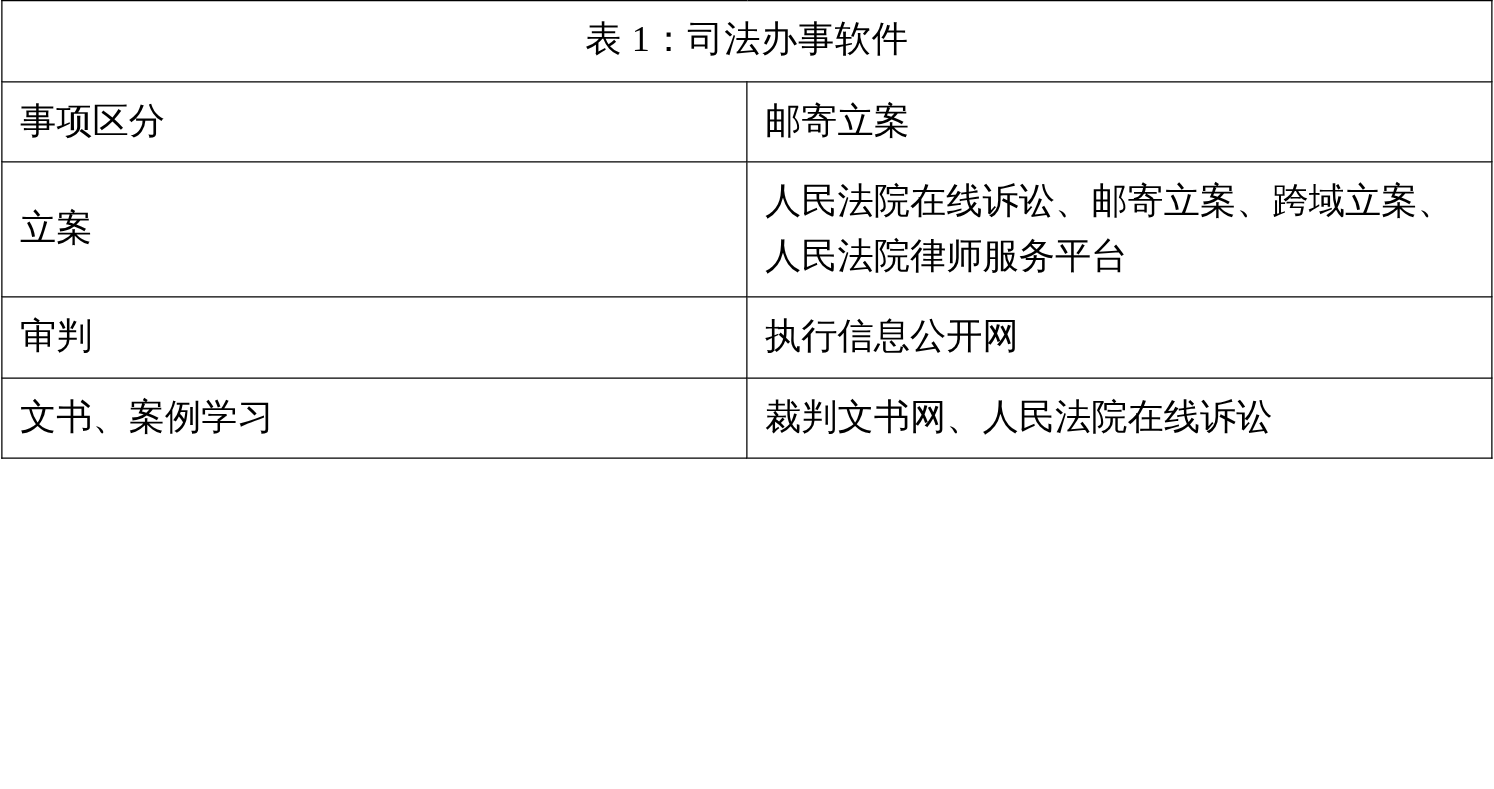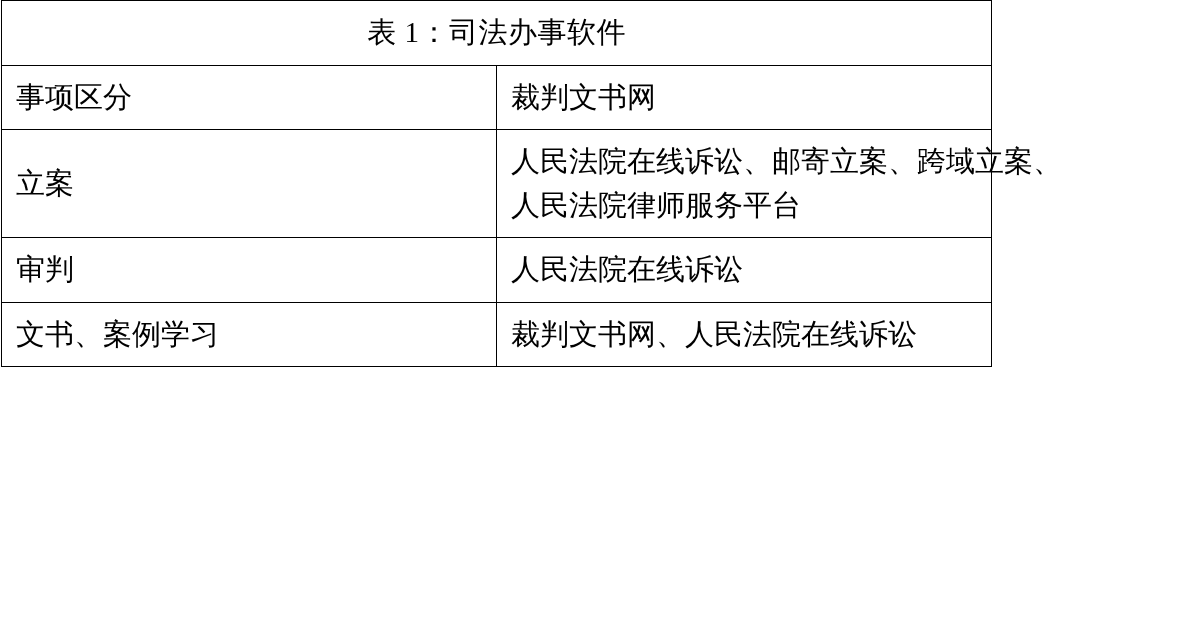--- a/index.html
+++ b/index.html
@@ -13,21 +13,21 @@
     font-family: "Liberation Serif", "DejaVu Serif", serif;
     color: #000000;
     overflow: hidden;
   }
   .table-wrap {
     width: 1195px;
     box-sizing: border-box;
   }
   table.doc-table {
     border-collapse: collapse;
-    width: 991px;
+    width: 1193px;
     margin: 0 1px;
     table-layout: fixed;
   }
   table.doc-table td {
     border: 1px solid #000000;
     vertical-align: middle;
     font-size: 29px;
     line-height: 1.5;
     padding: 10px 14px;
   }
@@ -61,32 +61,32 @@
 <body>
 
 <div class="table-wrap">
   <table class="doc-table">
     <tbody>
       <tr>
         <td class="caption-cell" colspan="2">表 1：司法办事软件</td>
       </tr>
       <tr class="row-head">
         <td class="col-label">事项区分</td>
-        <td class="col-value">裁判文书网</td>
+        <td class="col-value">邮寄立案</td>
       </tr>
       <tr>
         <td class="col-label tall-cell">立案</td>
         <td class="col-value tall-cell value-lines">
           <div>人民法院在线诉讼、邮寄立案、跨域立案、</div>
           <div>人民法院律师服务平台</div>
         </td>
       </tr>
       <tr>
         <td class="col-label">审判</td>
-        <td class="col-value">人民法院在线诉讼</td>
+        <td class="col-value">执行信息公开网</td>
       </tr>
       <tr>
         <td class="col-label">文书、案例学习</td>
         <td class="col-value">裁判文书网、人民法院在线诉讼</td>
       </tr>
     </tbody>
   </table>
 </div>
 
 </body></html>

